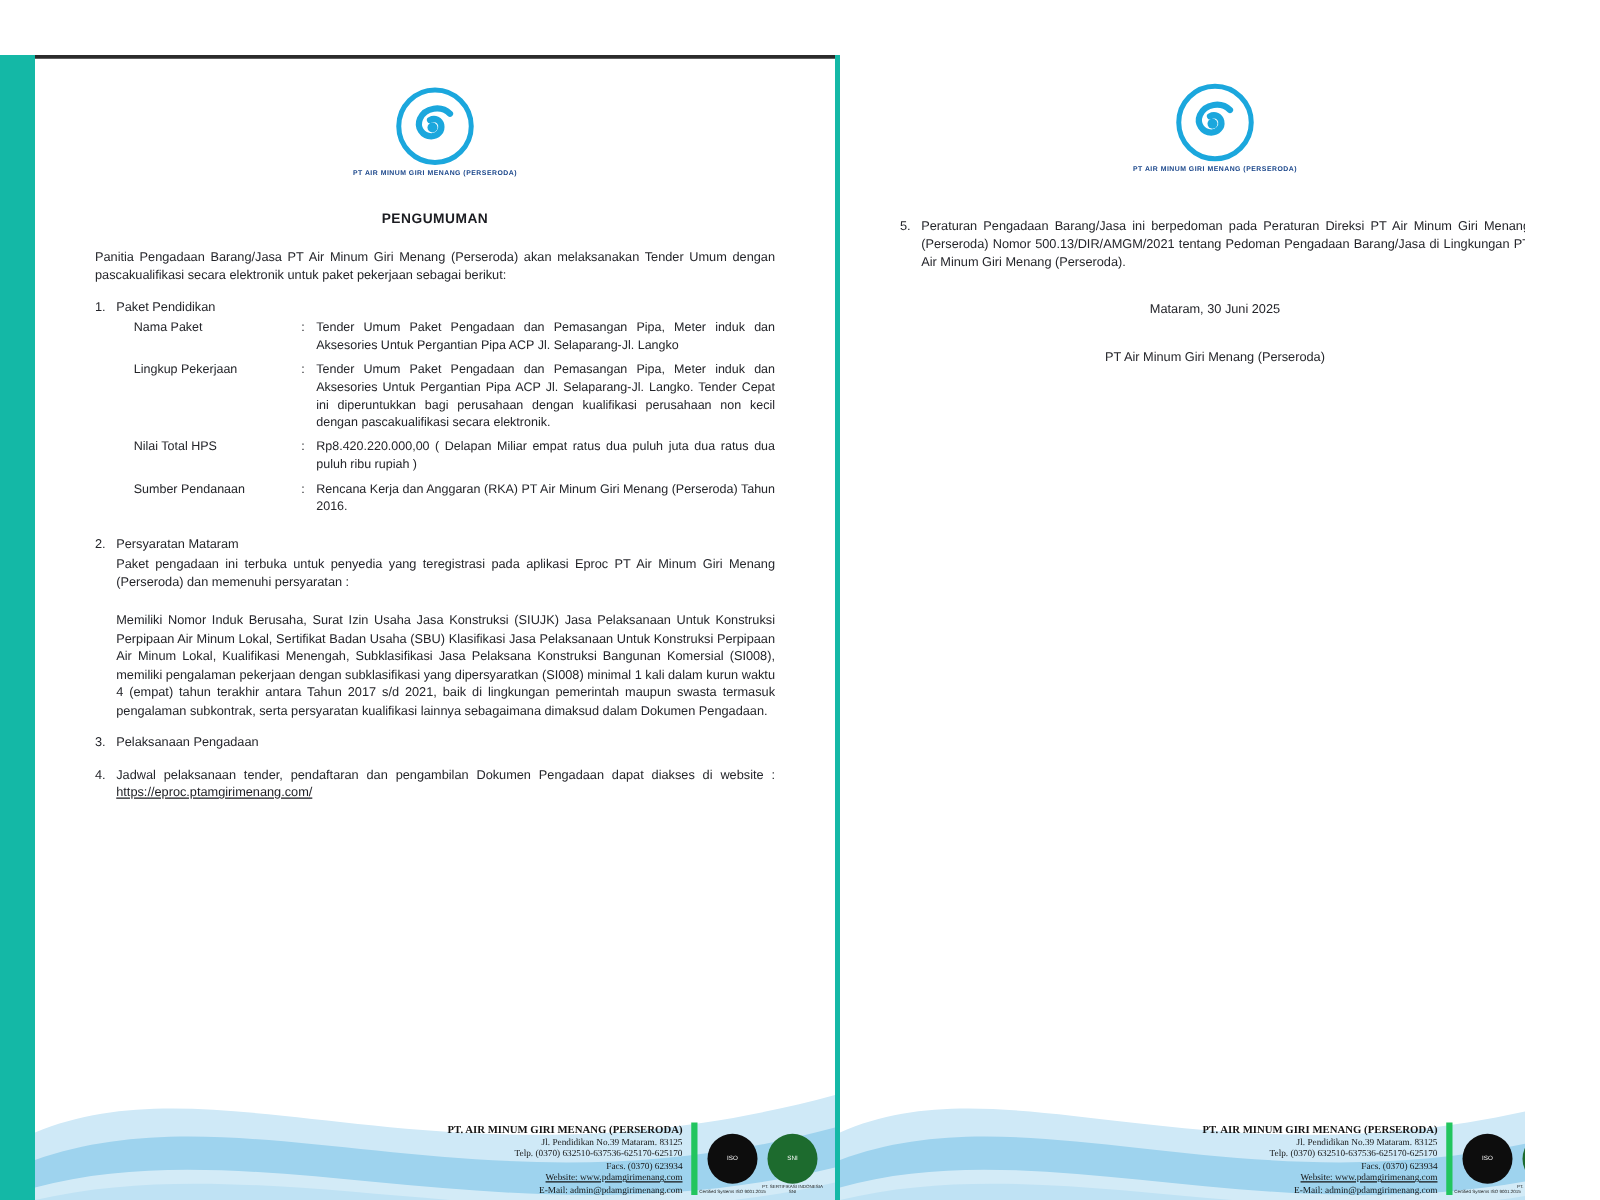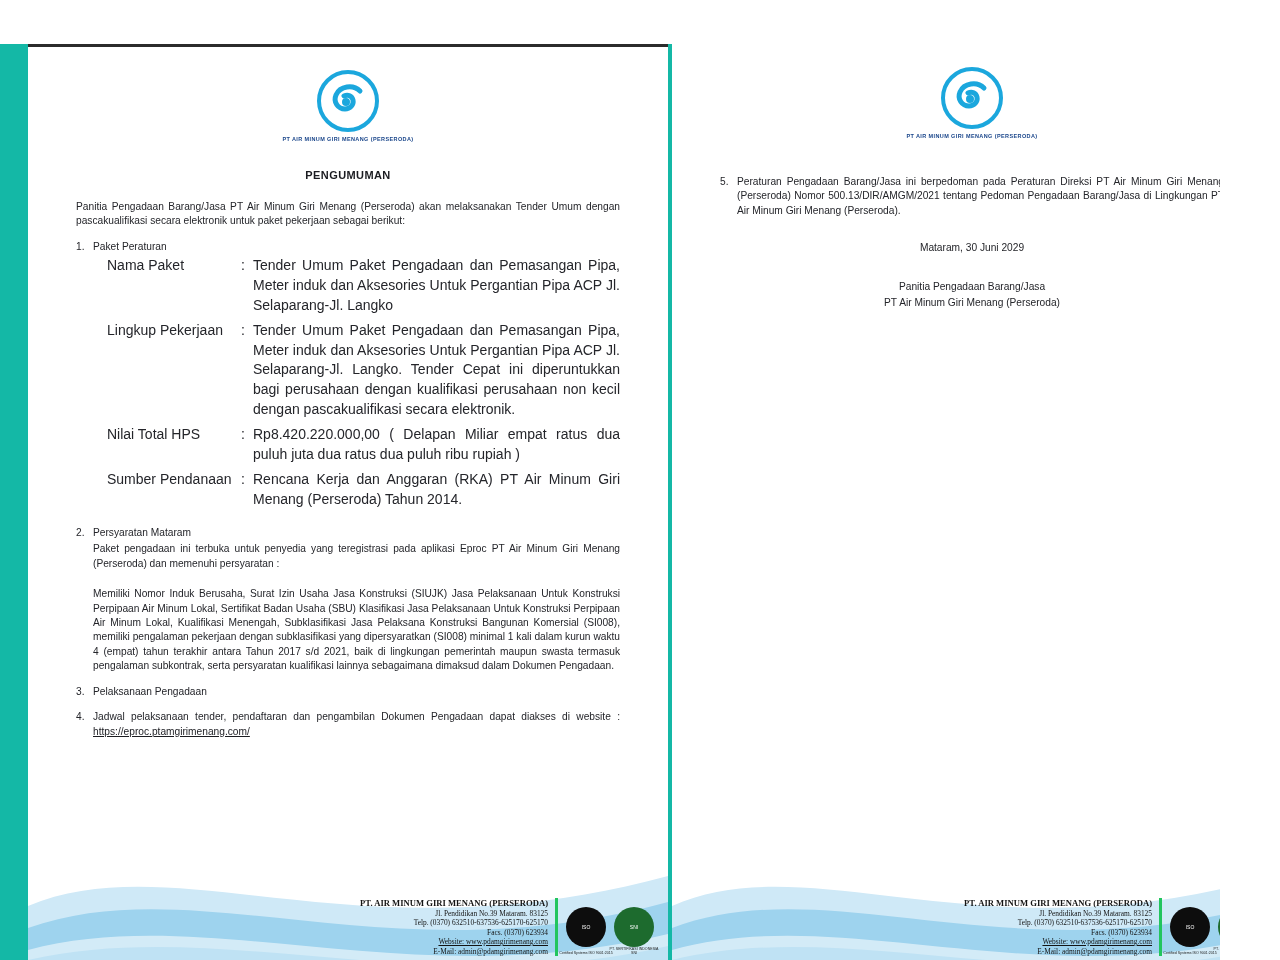--- a/index.html
+++ b/index.html
@@ -80,21 +80,21 @@
 
   
   .deftable {
     width: 100%;
     border-collapse: collapse;
     margin-top: 1px;
   }
   .deftable td {
     vertical-align: top;
     padding: 0 0 5px 0;
-    font-size: 14px;
+    font-size: 10px;
     line-height: 1.42;
   }
   .deftable td.key   { width: 148px; padding-left: 14px; white-space: nowrap; }
   .deftable td.colon { width: 12px; }
   .deftable td.val   { text-align: justify; }
 
   .sub-para { margin: 0 0 9px 0; text-align: justify; }
   .gap { height: 7px; }
 
   a.link, .link {
@@ -126,21 +126,21 @@
     display: flex;
     align-items: center;
     gap: 8px;
   }
   .addr {
     text-align: right;
     font-family: "Liberation Serif", serif;
     color: #141414;
     font-size: 7.4px;
     line-height: 1.28;
-    border-right: 3px solid #22c55e;
+    border-right: 5px solid #22c55e;
     padding-right: 7px;
   }
   .addr .company { font-weight: bold; font-size: 8.6px; }
   .addr .w { text-decoration: underline; }
 
   .seal {
     width: 40px; height: 40px;
     border-radius: 50%;
     display: flex; align-items: center; justify-content: center;
     font-size: 5px; text-align: center; color: #0a2e0a;
@@ -179,42 +179,42 @@
 
       <div class="doc-body">
         <div class="doc-title">PENGUMUMAN</div>
 
         <p class="para">Panitia Pengadaan Barang/Jasa PT Air Minum Giri Menang (Perseroda) akan melaksanakan Tender Umum dengan pascakualifikasi secara elektronik untuk paket pekerjaan sebagai berikut:</p>
 
         <ul class="numlist">
 
           <li>
             <span class="num">1.</span>
-            <span class="li-title">Paket Peraturan</span>
+            <span class="li-title">Paket Pendidikan</span>
             <table class="deftable">
               <tbody>
                   <tr>
                 <td class="key">Nama Paket</td>
                 <td class="colon">:</td>
                 <td class="val">Tender Umum Paket Pengadaan dan Pemasangan Pipa, Meter induk dan Aksesories Untuk Pergantian Pipa ACP Jl. Selaparang-Jl. Langko</td>
               </tr>
               <tr>
                 <td class="key">Lingkup Pekerjaan</td>
                 <td class="colon">:</td>
                 <td class="val">Tender Umum Paket Pengadaan dan Pemasangan Pipa, Meter induk dan Aksesories Untuk Pergantian Pipa ACP Jl. Selaparang-Jl. Langko. Tender Cepat ini diperuntukkan bagi perusahaan dengan kualifikasi perusahaan non kecil dengan pascakualifikasi secara elektronik.</td>
               </tr>
               <tr>
                 <td class="key">Nilai Total HPS</td>
                 <td class="colon">:</td>
                 <td class="val">Rp8.420.220.000,00 ( Delapan Miliar empat ratus dua puluh juta dua ratus dua puluh ribu rupiah )</td>
               </tr>
               <tr>
                 <td class="key">Sumber Pendanaan</td>
                 <td class="colon">:</td>
-                <td class="val">Rencana Kerja dan Anggaran (RKA) PT Air Minum Giri Menang (Perseroda) Tahun 2014.</td>
+                <td class="val">Rencana Kerja dan Anggaran (RKA) PT Air Minum Giri Menang (Perseroda) Tahun 2016.</td>
               </tr>
             </tbody>
               </table>
           </li>
 
           <li>
             <span class="num">2.</span>
             <span class="li-title">Persyaratan Mataram</span>
             <p class="sub-para">Paket pengadaan ini terbuka untuk penyedia yang teregistrasi pada aplikasi Eproc PT Air Minum Giri Menang (Perseroda) dan memenuhi persyaratan :</p>
             <div class="gap"></div>
@@ -281,22 +281,21 @@
       <div class="doc-body" style="padding-top:36px;">
         <ul class="numlist">
           <li>
             <span class="num">5.</span>
             <span>Peraturan Pengadaan Barang/Jasa ini berpedoman pada Peraturan Direksi PT Air Minum Giri Menang (Perseroda) Nomor 500.13/DIR/AMGM/2021 tentang Pedoman Pengadaan Barang/Jasa di Lingkungan PT Air Minum Giri Menang (Perseroda).</span>
           </li>
         </ul>
 
 
         <div class="closing">
-          <div class="date">Mataram, 30 Juni  2029</div>
-          <div>Panitia Pengadaan Barang/Jasa</div>
+          <div class="date">Mataram, 30 Juni  2025</div>
           <div>PT Air Minum Giri Menang (Perseroda)</div>
         </div>
       </div>
 
       <div class="footer">
         <svg viewBox="0 0 600 180" preserveAspectRatio="none">
           <path d="M0,96 C140,34 310,150 600,66 L600,180 L0,180 Z" fill="#cfe9f7"></path>
           <path d="M0,118 C160,58 340,168 600,92 L600,180 L0,180 Z" fill="#9ed3ee"></path>
           <path d="M0,140 C170,92 360,186 600,124 L600,180 L0,180 Z" fill="#ffffff" opacity="0.55"></path>
           <path d="M0,150 C180,106 380,192 600,136 L600,180 L0,180 Z" fill="#bfe2f4"></path>

